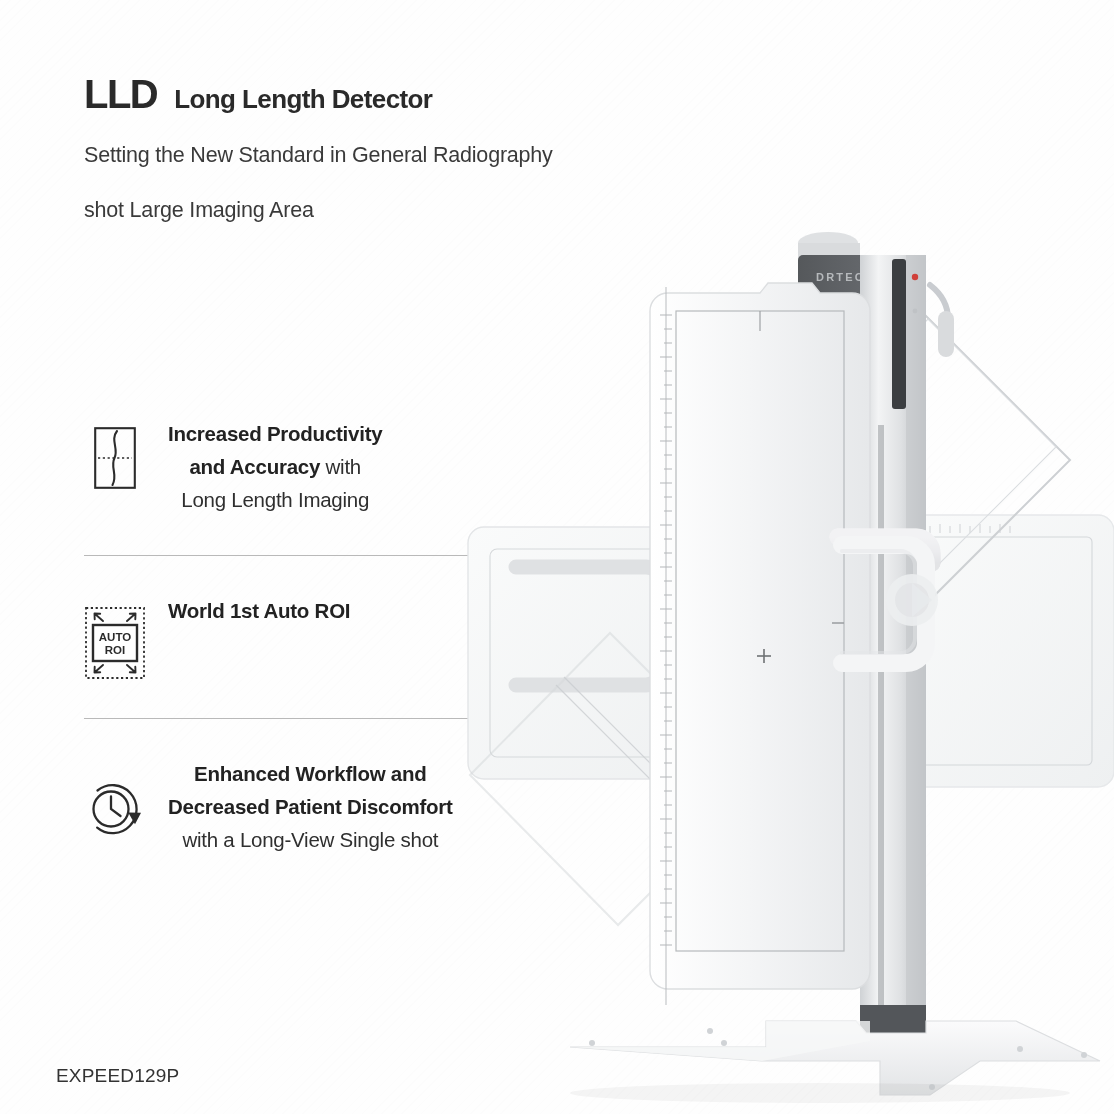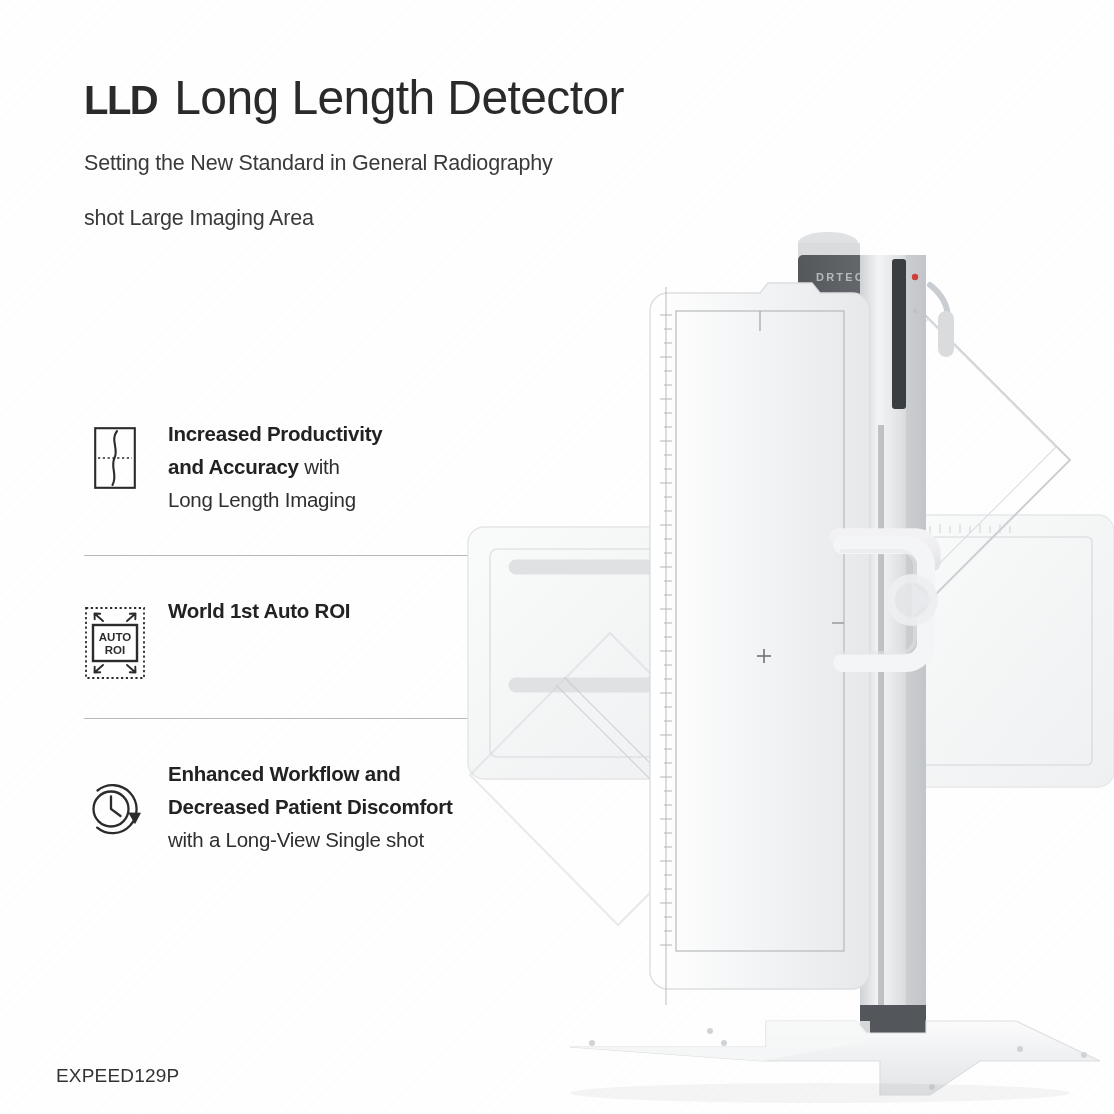--- a/index.html
+++ b/index.html
@@ -43,22 +43,22 @@
     white-space: nowrap;
   }
   .title-main {
     font-size: 40px;
     font-weight: 700;
     letter-spacing: -1.5px;
     color: #2a2a2a;
     line-height: 1;
   }
   .title-sub {
-    font-size: 48px;
-    font-weight: 400;
+    font-size: 26px;
+    font-weight: 700;
     letter-spacing: -0.6px;
     color: #2a2a2a;
     line-height: 1;
   }
   .tagline {
     margin-top: 26px;
     font-size: 21.5px;
     font-weight: 400;
     line-height: 1.42;
     color: #3a3a3a;
@@ -84,21 +84,21 @@
     display: flex;
     justify-content: center;
   }
   .feature-text {
     font-size: 20.5px;
     line-height: 1.62;
     color: #2f2f2f;
     letter-spacing: -0.25px;
     padding-top: 2px;
   }
-  .feature-text .ln { display: block; white-space: nowrap; }
+  .feature-text .ln { display: block; white-space: nowrap; text-align: center; }
   .feature-text b { font-weight: 700; color: #222; }
 
   .divider {
     height: 1px;
     background: #b9b9b9;
     width: 385px;
     margin: 38px 0 36px 0;
   }
 
   

